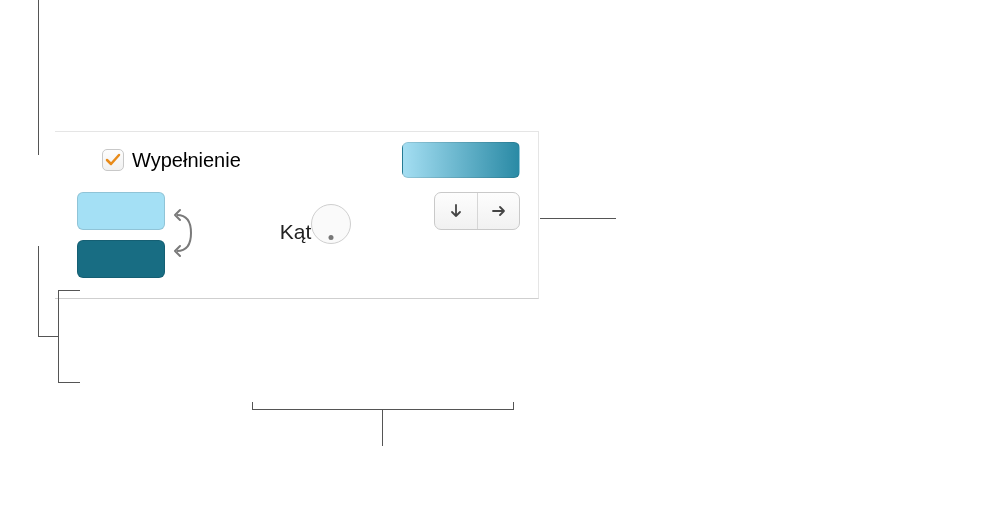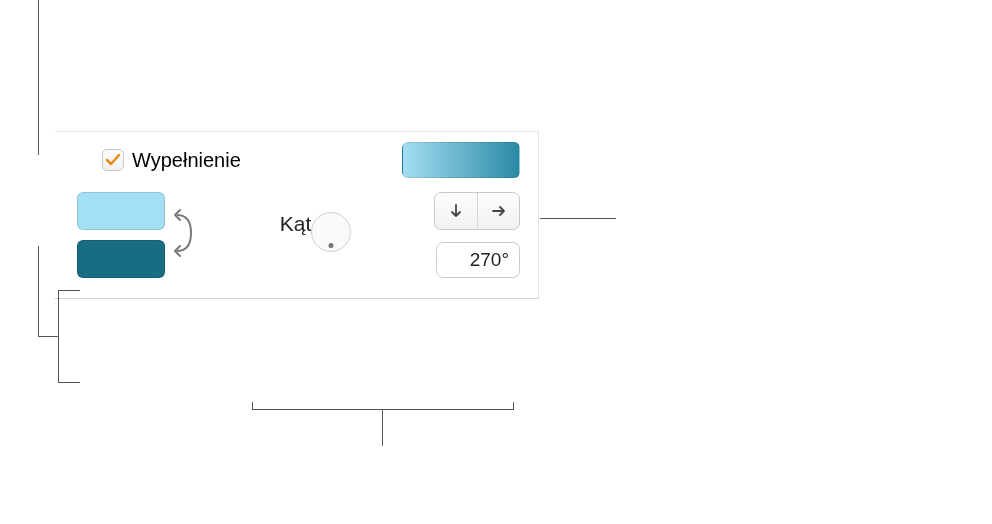--- a/index.html
+++ b/index.html
@@ -85,22 +85,22 @@
     .color-well {
       width: 88px; height: 38px;
       border-radius: 6px;
       border: 1px solid rgba(0,0,0,0.12);
     }
     .c1 { background: #a4e0f5; }
     .c2 { background: #186d83; }
     .swap-icon svg { width: 26px; height: 60px; }
     .angle-group {
       display: flex;
-      align-items: flex-start;
-      margin-top: 20px;
+      align-items: flex-end;
+      margin-top: 12px;
     }
     .angle-label { font-size: 21px; color: #222; }
     .angle-dial {
       width: 40px; height: 40px;
       border-radius: 50%;
       border: 1px solid #cfcfcf;
       background: #fafafa;
       position: relative;
     }
     .angle-dial::after {
@@ -209,23 +209,20 @@
           <svg viewBox="0 0 14 14">
             <path d="M7 1 L7 12 M3 8 L7 12 L11 8" stroke="#444" stroke-width="1.8" fill="none" stroke-linecap="round" stroke-linejoin="round"></path>
           </svg>
         </div>
         <div class="arrow-btn">
           <svg viewBox="0 0 14 14">
             <path d="M1 7 L12 7 M8 3 L12 7 L8 11" stroke="#444" stroke-width="1.8" fill="none" stroke-linecap="round" stroke-linejoin="round"></path>
           </svg>
         </div>
       </div>
-      <div class="angle-field">
-        <span>270°</span>
-      </div>
     </div>
 
   </div>
 
 </div>
 
 <div class="callout cv co1"></div>
 <div class="callout cv co2v"></div>
 <div class="callout ch co2h1"></div>
 <div class="callout ch co2h2"></div>

